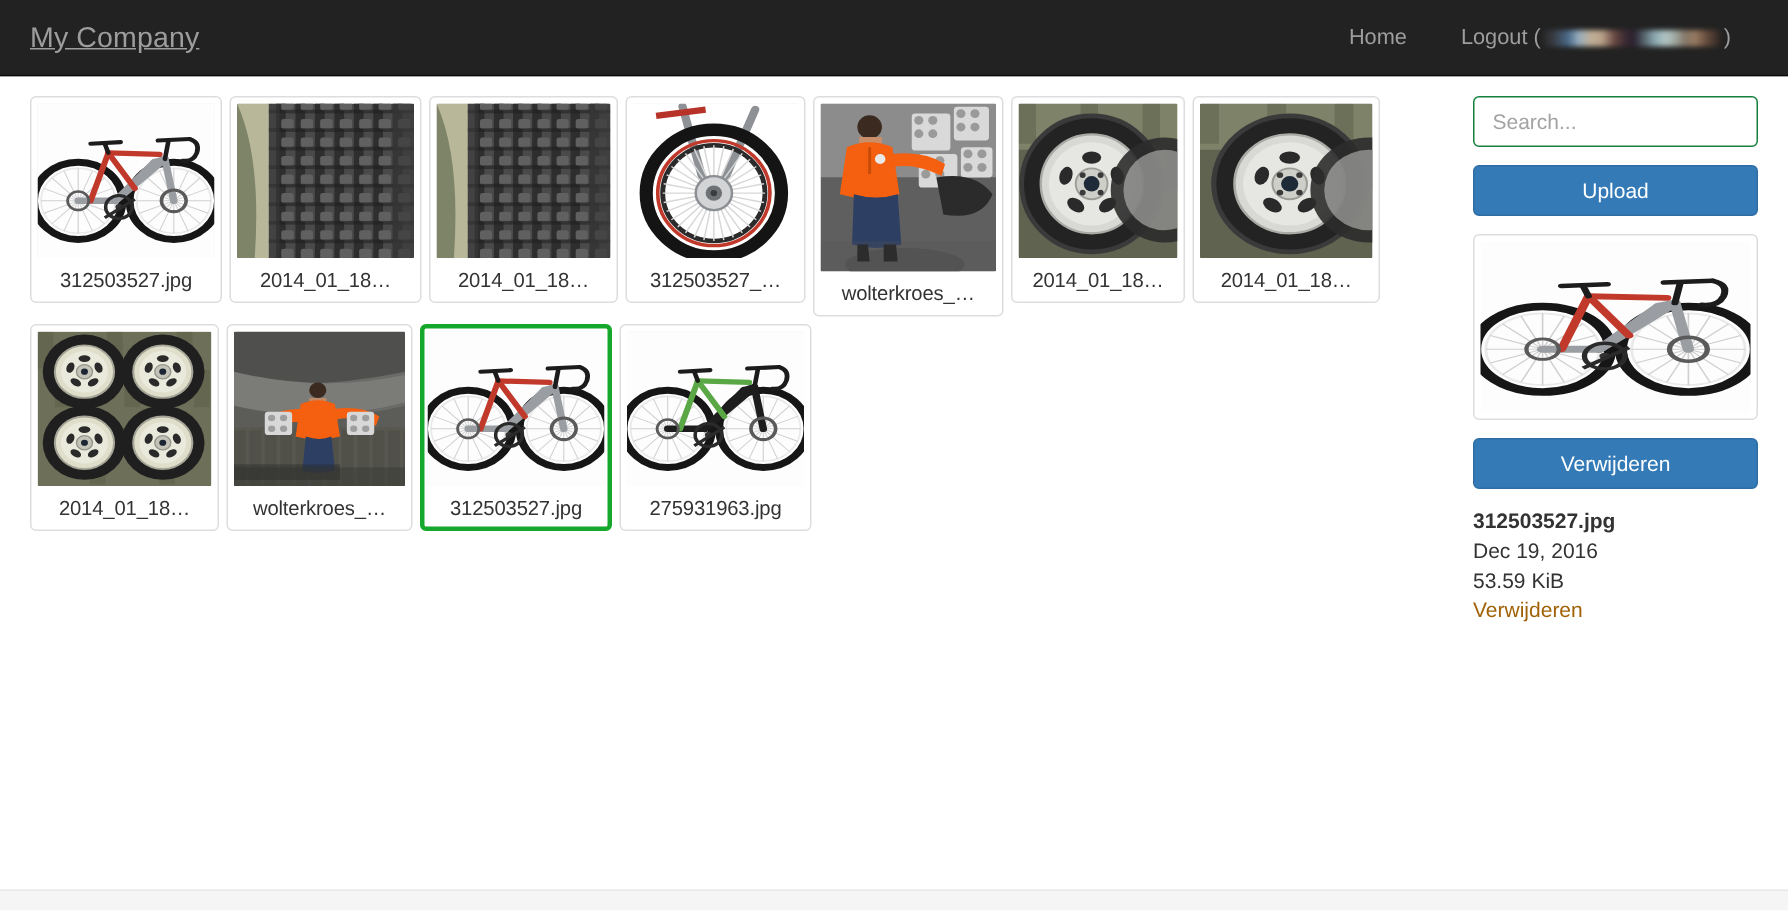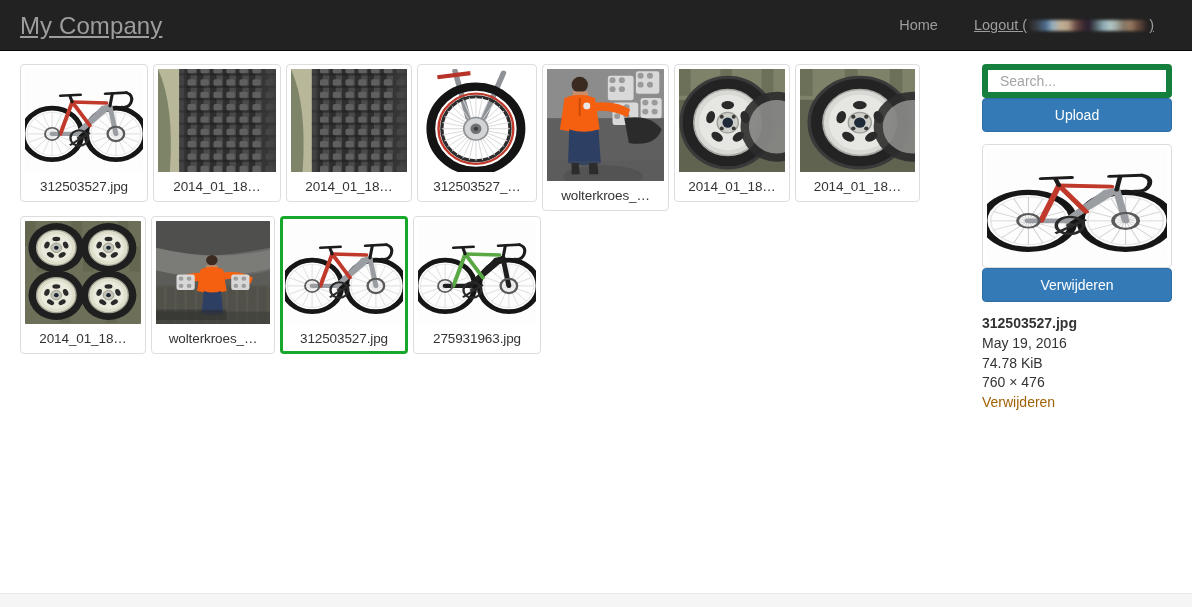--- a/index.html
+++ b/index.html
@@ -19,21 +19,21 @@
     height: 51px;
     background: #222222;
     border-bottom: 1px solid #080808;
     display: flex;
     align-items: center;
     justify-content: space-between;
     padding: 0 16px 0 20px;
   }
   .navbar-brand {
     color: #9d9d9d;
-    font-size: 24px;
+    font-size: 19px;
     line-height: 51px;
     letter-spacing: .1px;
     white-space: nowrap;
     text-align: center;
   }
   .navbar-right {
     display: flex;
     align-items: center;
     gap: 0px;
   }
@@ -44,21 +44,20 @@
     padding: 0 18px;
     line-height: 51px;
     white-space: nowrap;
     display: inline-block;
   }
   .logout-link {
     display: inline-flex;
     align-items: center;
     gap: 0;
     padding-right: 22px;
-    text-decoration: underline;
   }
   .redacted {
     display: inline-block;
     width: 118px;
     height: 11px;
     margin: 0 2px;
     vertical-align: middle;
     border-radius: 1px;
     background:
       linear-gradient(90deg,
@@ -145,34 +144,35 @@
   
   .sidebar {
     width: 212px;
     padding-right: 20px;
     padding-left: 2px;
     margin-left: auto;
   }
   .search-input {
     width: 100%;
     height: 34px;
-    border: 6px solid #15803d;
+    border: 1px solid #15803d;
     border-radius: 4px;
     padding: 6px 12px;
     font-size: 14px;
     color: #555;
     font-family: "Liberation Sans", sans-serif;
     outline: none;
     background: #fff;
   }
   .search-input::placeholder { color: #a3a3a3; }
   .btn {
     display: block;
     width: 100%;
     height: 34px;
+    margin-top: 12px;
     border: 1px solid #2e6da4;
     border-radius: 4px;
     background: #337ab7;
     color: #ffffff;
     font-size: 14px;
     font-family: "Liberation Sans", sans-serif;
     cursor: pointer;
     line-height: 1;
     padding: 0;
   }
@@ -1013,22 +1013,21 @@
       <circle cx="77" cy="63" r="7" fill="none" stroke="#5a5a5a" stroke-width="2"></circle>
       <circle cx="23" cy="63" r="6" fill="none" stroke="#5a5a5a" stroke-width="1.6"></circle>
     </svg>
           </div>
       </div>
 
       <button class="btn">Verwijderen</button>
 
       <div class="meta">
         <span class="name">312503527.jpg</span>
-        <span class="line">May 19, 2016</span>
-        <span class="line">74.78 KiB</span>
-        <span class="line">760 × 476</span>
+        <span class="line">Dec 19, 2016</span>
+        <span class="line">53.59 KiB</span>
         <a class="delete" href="#">Verwijderen</a>
       </div>
     </div>
 
   </div>
   <div class="footer"></div>
 </div>
 
 </body></html>

